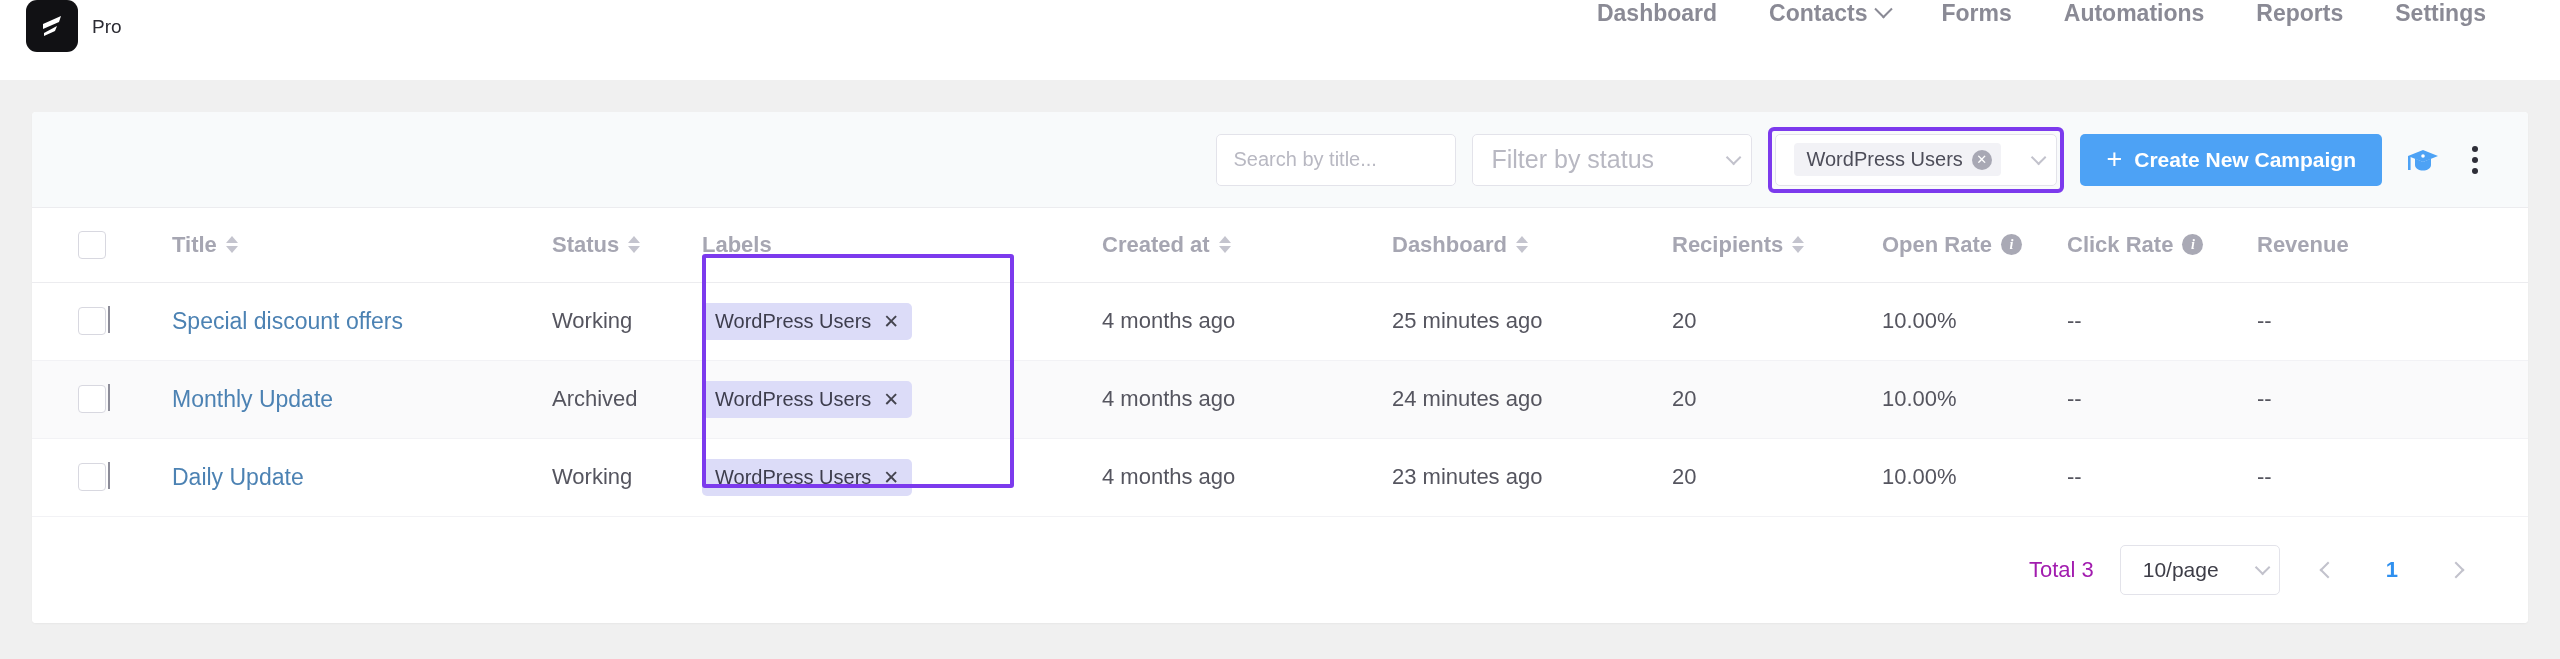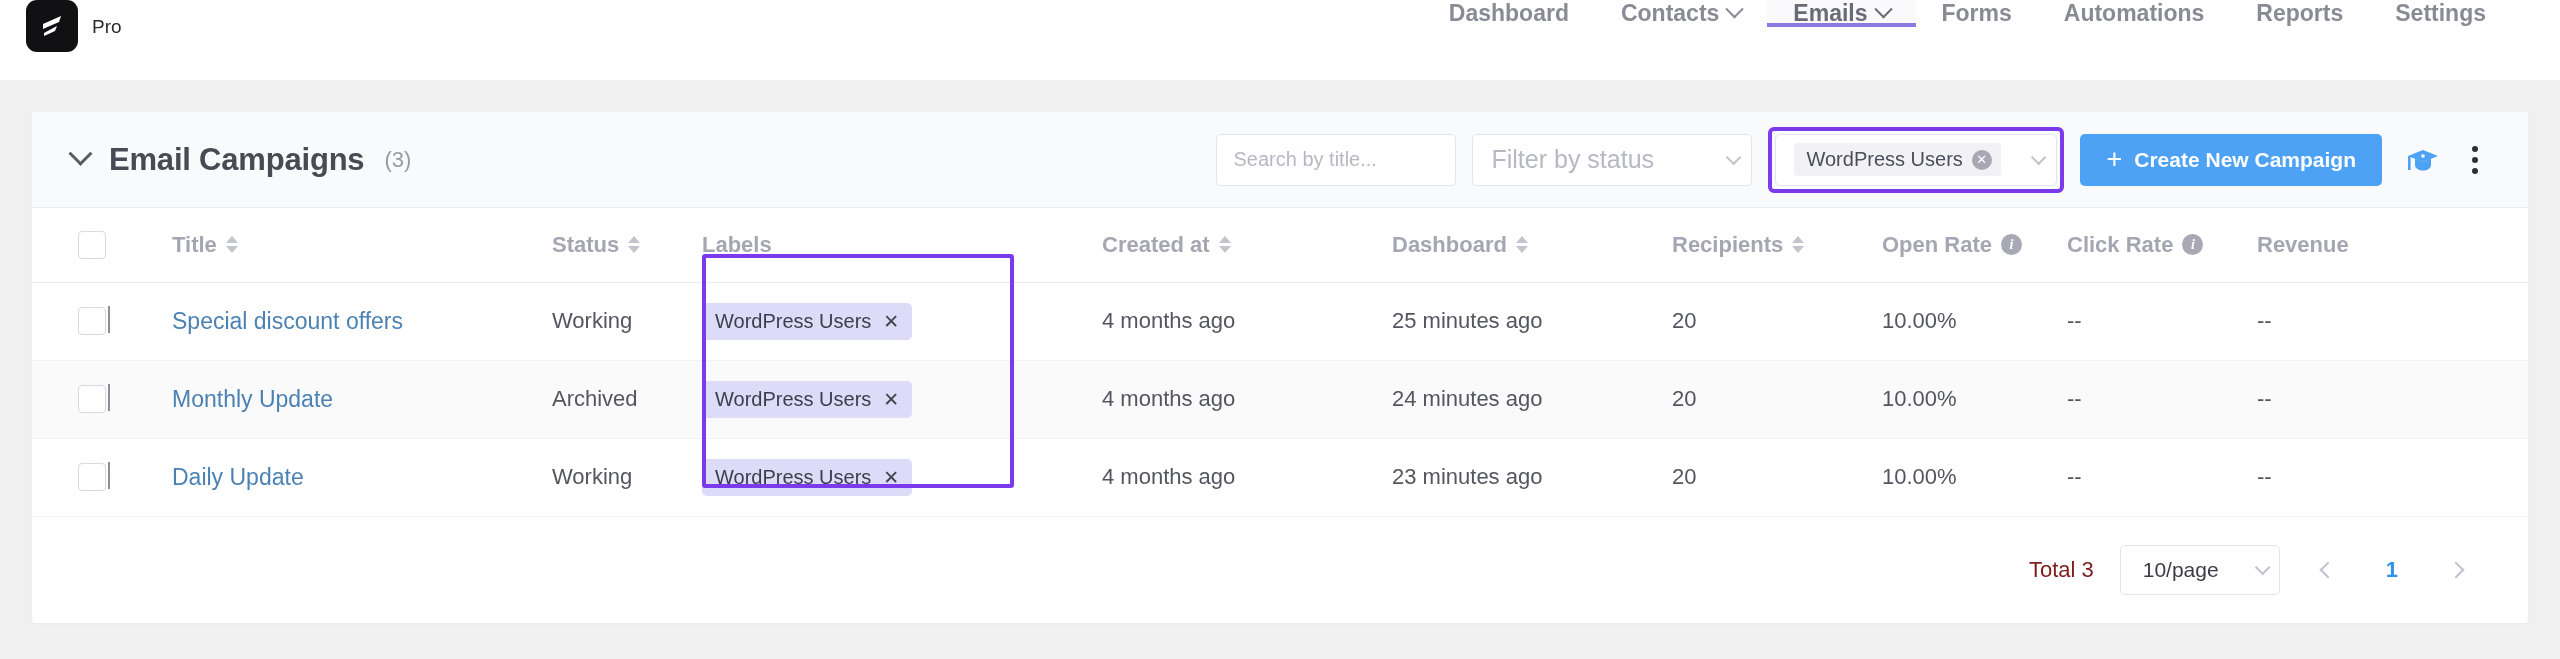--- a/index.html
+++ b/index.html
@@ -317,21 +317,21 @@
   
   .card-foot {
     height: 106px;
     display: flex;
     align-items: center;
     justify-content: flex-end;
     padding-right: 50px;
     gap: 26px;
     background: #fff;
   }
-  .total-txt { font-size: 22px; color: #7f1d1d; }
+  .total-txt { font-size: 22px; color: #a21caf; }
   .page-size {
     width: 160px; height: 50px;
     border: 1px solid #e3e3ea;
     border-radius: 5px;
     display: flex; align-items: center;
     padding: 0 13px 0 22px;
     font-size: 21px; color: #3d3d47;
     cursor: pointer;
     gap: 16px;
   }
@@ -368,47 +368,38 @@
   </div>
 
   <div class="nav">
     <div class="nav-item">
       <span>Dashboard</span>
     </div>
     <div class="nav-item">
       <span>Contacts</span>
       <span class="chev"></span>
     </div>
-    <div class="nav-item active">
-      <span>Emails</span>
-      <span class="chev"></span>
-    </div>
     <div class="nav-item">
       <span>Forms</span>
     </div>
     <div class="nav-item">
       <span>Automations</span>
     </div>
     <div class="nav-item">
       <span>Reports</span>
     </div>
     <div class="nav-item">
       <span>Settings</span>
     </div>
   </div>
 </div>
 
 <div class="card">
 
   <div class="card-head">
-    <div class="card-title-wrap">
-      <span class="title-chev"></span>
-      <span class="card-title">Email Campaigns</span>
-      <span class="card-count">(3)</span>
-    </div>
 
     <div class="head-tools">
 
       <div class="search-box">
         <input class="search-input" type="text" placeholder="Search by title..." style="">
         <div class="search-btn">
           <svg width="22" height="22" viewBox="0 0 22 22">
             <circle cx="9.5" cy="9.5" r="6.5" fill="none" stroke="#9a9aa6" stroke-width="1.8"></circle>
             <line x1="14.3" y1="14.3" x2="19" y2="19" stroke="#9a9aa6" stroke-width="1.8" stroke-linecap="round"></line>
           </svg>

